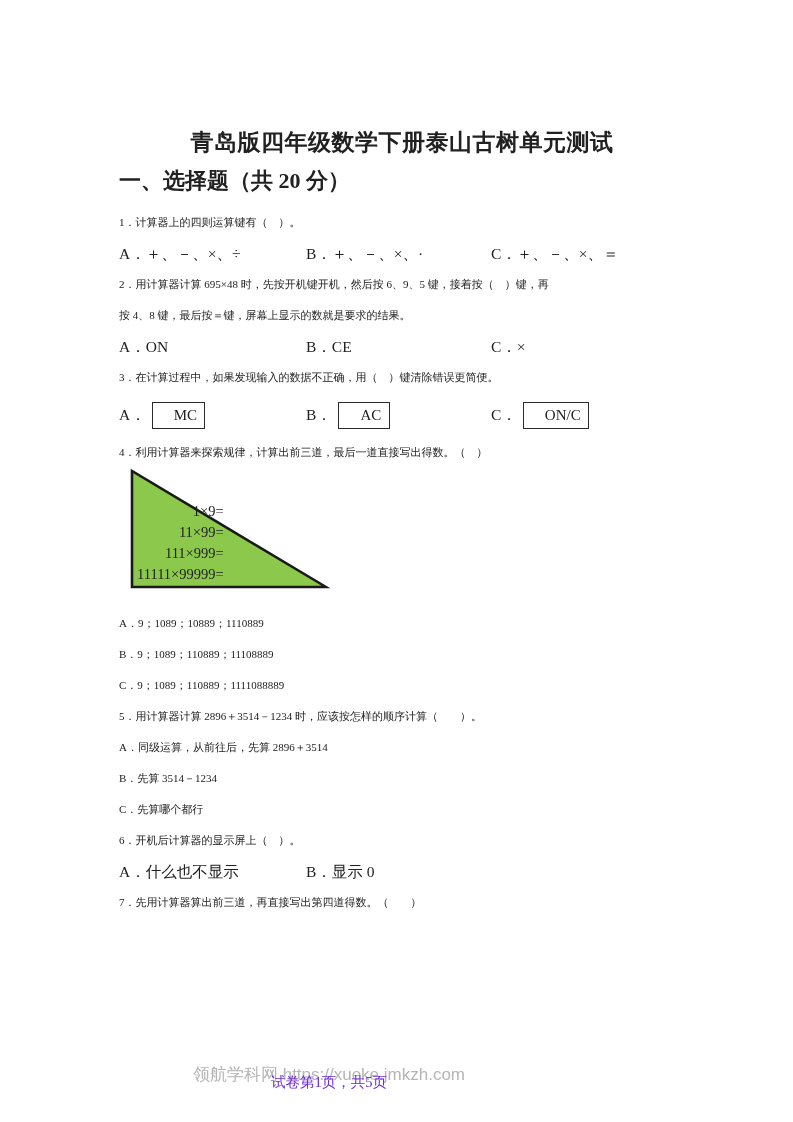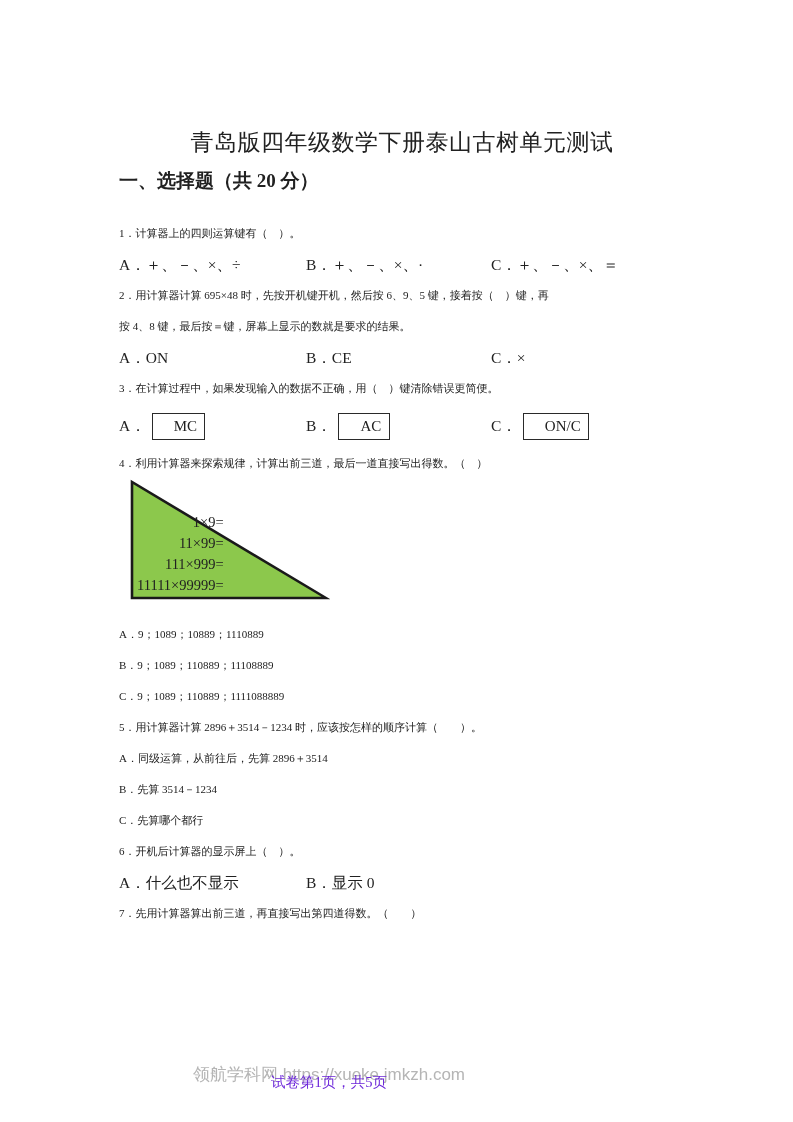--- a/index.html
+++ b/index.html
@@ -3,25 +3,25 @@
 <meta charset="utf-8">
 <style>
   html,body{margin:0;padding:0;background:#e9e9e9;}
   .page{
     position:relative;width:793px;height:1122px;background:#ffffff;
     font-family:"Liberation Serif","DejaVu Serif",serif;
     color:#212121;overflow:hidden;
   }
   .content{position:absolute;left:119px;top:128px;width:566px;}
   .doc-title{
-    font-size:23px;font-weight:normal;text-align:center;
+    font-size:23px;font-weight:bold;text-align:center;
     line-height:30px;margin:0 0 10px 0;letter-spacing:0.5px;
   }
   .section-heading{
-    font-size:19px;font-weight:bold;line-height:26px;margin:0 0 24px 0;
+    font-size:22px;font-weight:bold;line-height:26px;margin:0 0 13px 0;
   }
   .line{font-size:11px;line-height:31px;margin:0;white-space:nowrap;}
   .opt-row{
     display:grid;grid-template-columns:187px 185px 1fr;
     font-size:15.5px;line-height:31px;white-space:nowrap;
   }
   .opt-row.boxed{height:44px;align-items:center;line-height:44px;}
   .boxed-opt{display:inline-flex;align-items:center;gap:6px;}
   .keybox{
     display:inline-block;border:1.4px solid #2a2a2a;background:#fff;

